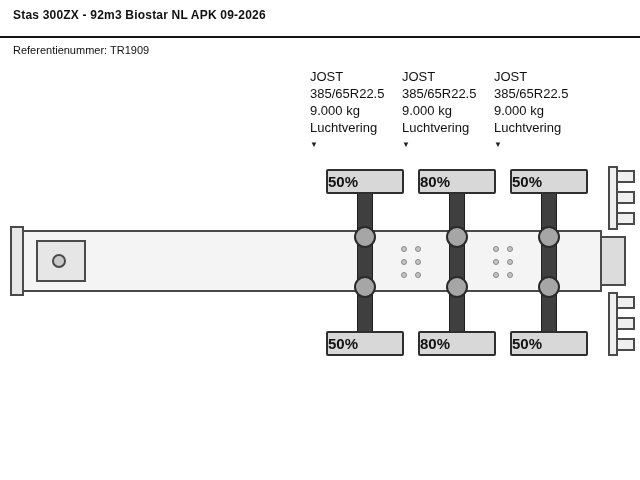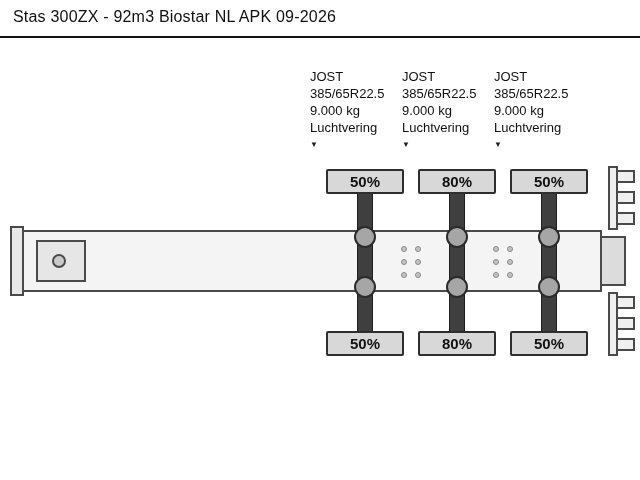--- a/index.html
+++ b/index.html
@@ -1,35 +1,35 @@
 <!DOCTYPE html>
 <html><head>
 <meta charset="utf-8">
 <style>
   html,body{margin:0;padding:0;background:#fff;}
   .page{position:relative;width:640px;height:480px;background:#ffffff;overflow:hidden;
         font-family:"Liberation Sans", sans-serif;color:#111;}
 
   
-  .title{position:absolute;left:13px;top:8px;font-size:16px;font-weight:normal;letter-spacing:.2px;}
+  .title{position:absolute;left:13px;top:8px;font-size:12px;font-weight:bold;letter-spacing:.2px;}
   .divider{position:absolute;left:0;top:36px;width:640px;height:2px;background:#141414;}
   .ref{position:absolute;left:13px;top:44px;font-size:11px;}
 
   
   .ax0{--cx:365px;} .ax1{--cx:457px;} .ax2{--cx:549px;}
 
   
   .axle-info{position:absolute;top:68px;left:calc(var(--cx) - 55px);width:110px;
              text-align:left;font-size:13px;line-height:17px;}
   .axle-info .arrow{font-size:8px;line-height:9px;margin-top:4px;color:#222;cursor:pointer;}
 
   
   .pct{position:absolute;left:calc(var(--cx) - 39px);width:74px;height:21px;
        background:#d8d8d8;border:2px solid #2e2e2e;border-radius:2px;
-       font-size:15px;font-weight:bold;text-align:center;line-height:21px;z-index:5;}
+       font-size:15px;font-weight:bold;text-align:left;line-height:21px;z-index:5;}
   .pct.top{top:169px;} .pct.bottom{top:331px;}
 
   
   .bar{position:absolute;left:calc(var(--cx) - 8px);top:191px;width:14px;height:142px;
        background:#3f3f3f;border:1px solid #1f1f1f;z-index:3;}
 
   
   .wheel{position:absolute;left:calc(var(--cx) - 11px);width:18px;height:18px;border-radius:50%;
          background:#a6a6a6;border:2px solid #2b2b2b;z-index:4;}
   .wheel.topw{top:226px;} .wheel.botw{top:276px;}
@@ -52,20 +52,21 @@
   .hinge{position:absolute;left:606px;width:32px;height:64px;z-index:2;}
   .hinge.top{top:166px;} .hinge.bottom{top:292px;}
 </style>
 </head>
 <body>
 
 <div class="page">
 
   <div class="title">Stas 300ZX - 92m3 Biostar NL APK 09-2026</div>
   <div class="divider"></div>
+  <div class="ref">Referentienummer: TR1909</div>
 
   <div class="axle-info ax0">
     <div>JOST</div>
     <div>385/65R22.5</div>
     <div>9.000 kg</div>
     <div>Luchtvering</div>
     <div class="arrow">▼</div>
   </div>
   <div class="pct top ax0">50%</div>
   <div class="bar ax0"></div>

